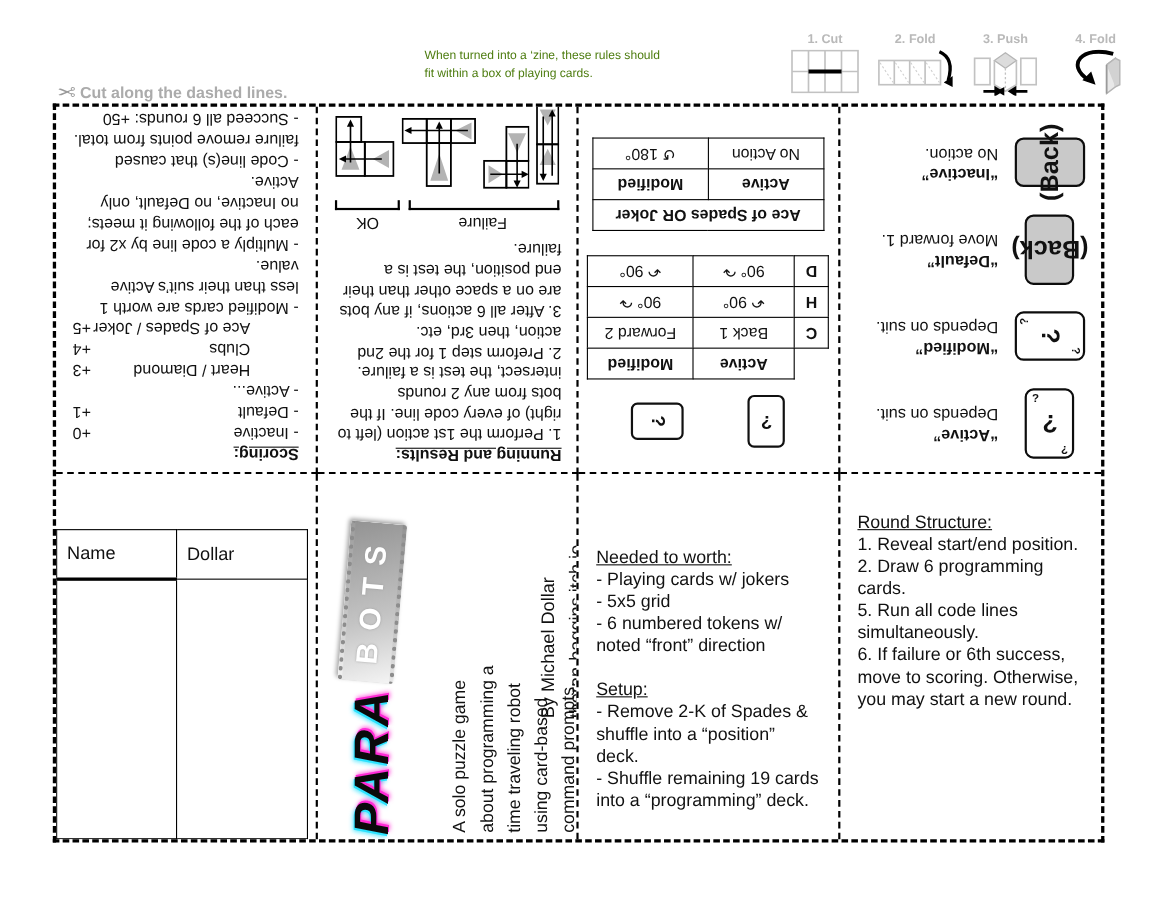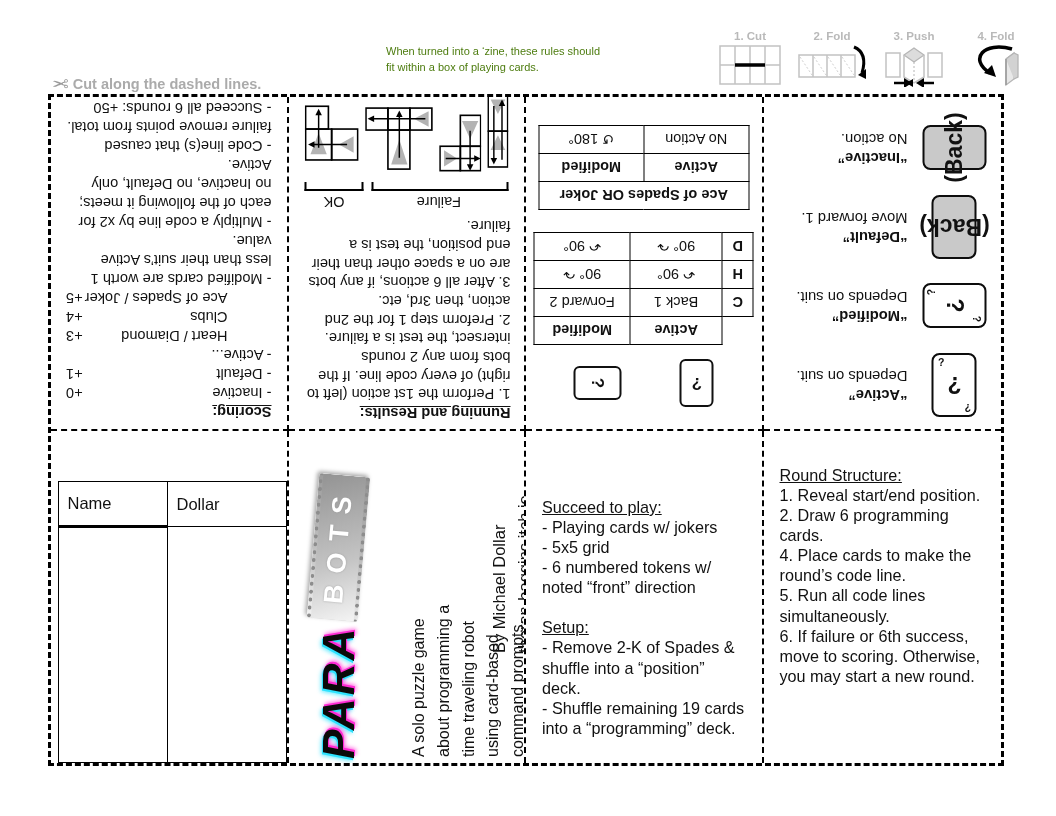--- a/index.html
+++ b/index.html
@@ -67,21 +67,21 @@
   .card.gray{background:#c9c9c9;}
   .card .big{position:absolute;inset:0;display:flex;align-items:center;justify-content:center;font-size:23px;font-weight:bold;}
   .card .tl{position:absolute;top:1px;left:4px;font-size:10.5px;font-weight:bold;}
   .card .br2{position:absolute;bottom:1px;right:4px;font-size:10.5px;font-weight:bold;transform:rotate(180deg);}
   .card .tl.r,.card .br2.r,.card .big.r{transform:rotate(-90deg);}
   .card .br2.r{transform:rotate(90deg);}
   .back-label{font-size:12.5px;font-weight:normal;}
   .state-text{font-size:14.8px;line-height:1.3;}
 
   
-  .p-score{display:flex;justify-content:flex-end;}
+  .p-score{display:flex;justify-content:flex-start;}
   .score-table{border-collapse:collapse;margin-top:50px;}
   .score-table th{border:1.8px solid #000;font-weight:normal;font-size:16.5px;text-align:left;padding:5px 9px;}
   .score-table th.c1{width:90px;border-bottom:3.5px solid #000;}
   .score-table th.c2{width:100px;}
   .score-table td{border:1.8px solid #000;height:232px;}
 
   
   .p-cover{position:relative;width:100%;height:100%;}
   .vtext{writing-mode:vertical-rl;transform:rotate(180deg);position:absolute;white-space:nowrap;}
   .logo{left:22px;top:6px;height:322px;display:flex;align-items:center;}
@@ -400,32 +400,31 @@
       <span>using card-based</span><br>
       <span>command prompts.</span>
     </div>
     <div class="vtext byline">
       <span>By Michael Dollar</span><br>
       <span>theran-baggins.itch.io</span>
     </div>
   </div>
 
   <div class="panel vd p-needed">
-    <p class="u">Succeed to play:</p>
+    <p class="u">Needed to worth:</p>
     <p>- Playing cards w/ jokers</p>
     <p>- 5x5 grid</p>
     <p>- 6 numbered tokens w/ noted “front” direction</p>
     <div class="gap"></div>
     <p class="u">Setup:</p>
     <p>- Remove 2-K of Spades &amp; shuffle into a “position” deck.</p>
     <p>- Shuffle remaining 19 cards into a “programming” deck.</p>
   </div>
 
   <div class="panel p-round">
     <p class="u">Round Structure:</p>
     <p>1. Reveal start/end position.</p>
     <p>2. Draw 6 programming cards.</p>
-    <p>4. Place cards to make the round’s code line.</p>
     <p>5. Run all code lines simultaneously.</p>
     <p>6. If failure or 6th success, move to scoring. Otherwise, you may start a new round.</p>
   </div>
 
 </div>
 
 </body></html>

